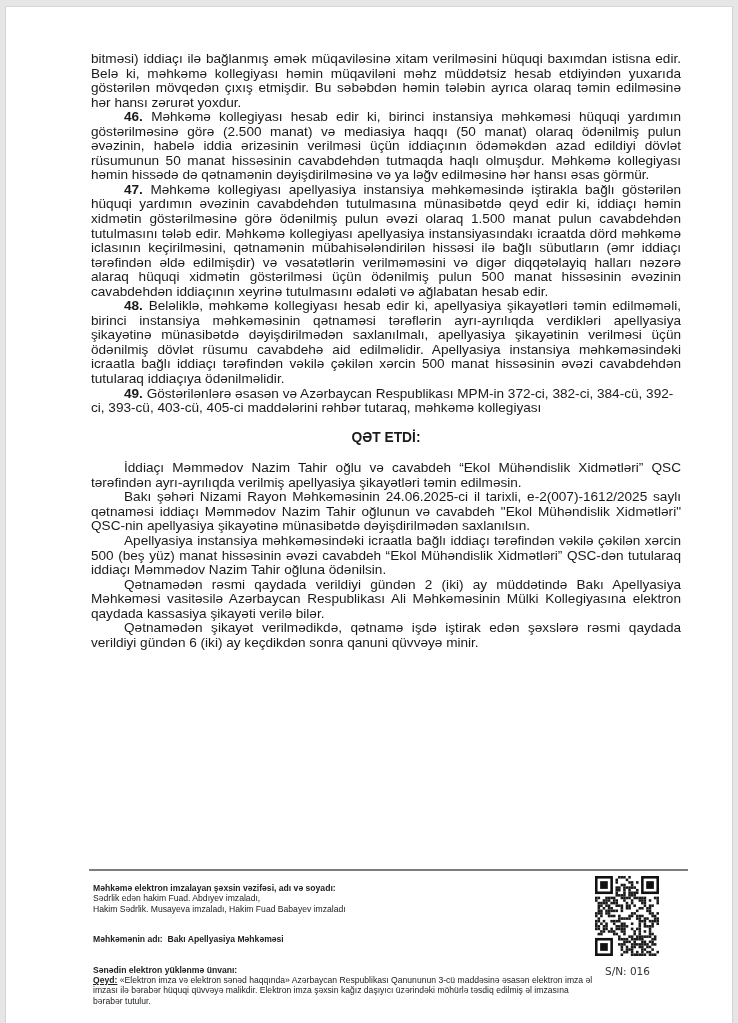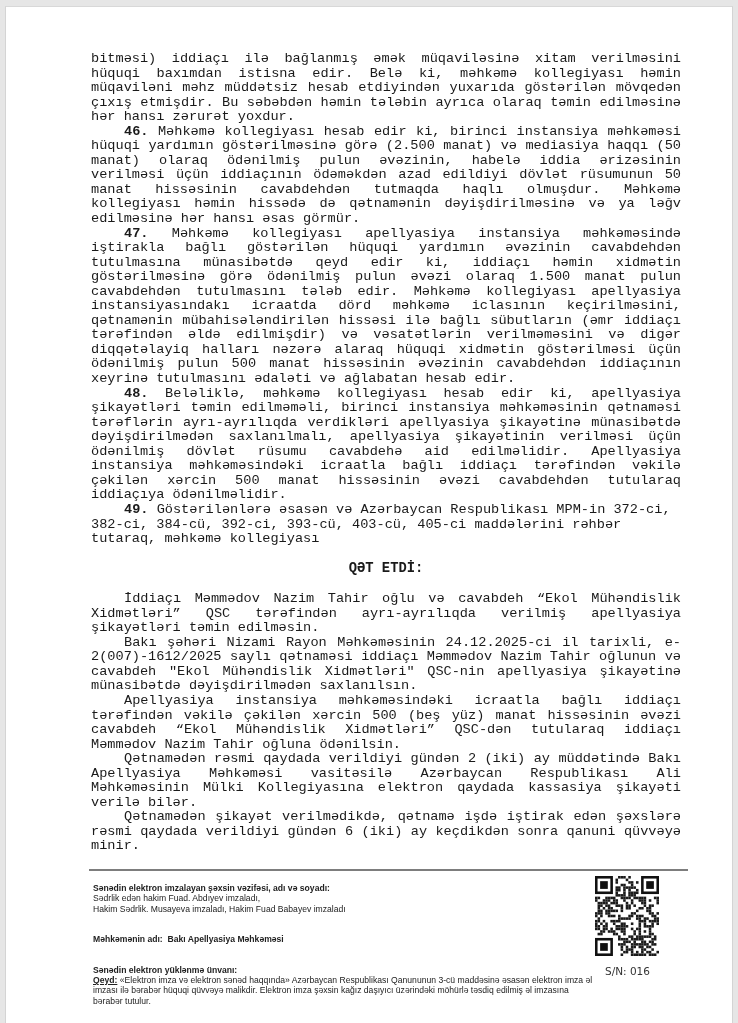--- a/index.html
+++ b/index.html
@@ -14,21 +14,21 @@
     position: absolute; left: 5px; top: 6px; width: 728px; height: 1017px;
     background: #ffffff;
     border-left: 1px solid #d4d4d4; border-right: 1px solid #d4d4d4; border-top: 1px solid #d8d8d8;
     box-sizing: border-box;
   }
   .body-text {
     position: absolute; left: 85px; top: 45px; width: 590px;
     font-size: 13.6px; line-height: 14.55px;
     text-align: justify;
   }
-  .body-text p { margin: 0; font-family: Liberation Mono, monospace; }
+  .body-text p { margin: 0; }
   .indent { text-indent: 33px; }
   .num { font-weight: bold; }
   .heading {
     text-align: center; font-weight: bold; font-size: 13.8px;
     margin: 15px 0 16px 0 !important;
   }
   .separator {
     position: absolute; left: 83px; top: 862px; width: 599px; height: 2px;
     background: #7d7d7d;
   }
@@ -60,30 +60,30 @@
   <div class="body-text">
     <p><span>bitməsi) iddiaçı ilə bağlanmış əmək müqaviləsinə xitam verilməsini hüquqi baxımdan istisna edir. Belə ki, məhkəmə kollegiyası həmin müqaviləni məhz müddətsiz hesab etdiyindən yuxarıda göstərilən mövqedən çıxış etmişdir. Bu səbəbdən həmin tələbin ayrıca olaraq təmin edilməsinə hər hansı zərurət yoxdur.</span></p>
     <p class="indent"><span class="num">46.</span><span> Məhkəmə kollegiyası hesab edir ki, birinci instansiya məhkəməsi hüquqi yardımın göstərilməsinə görə (2.500 manat) və mediasiya haqqı (50 manat) olaraq ödənilmiş pulun əvəzinin, habelə iddia ərizəsinin verilməsi üçün iddiaçının ödəməkdən azad edildiyi dövlət rüsumunun 50 manat hissəsinin cavabdehdən tutmaqda haqlı olmuşdur. Məhkəmə kollegiyası həmin hissədə də qətnamənin dəyişdirilməsinə və ya ləğv edilməsinə hər hansı əsas görmür.</span></p>
     <p class="indent"><span class="num">47.</span><span> Məhkəmə kollegiyası apellyasiya instansiya məhkəməsində iştirakla bağlı göstərilən hüquqi yardımın əvəzinin cavabdehdən tutulmasına münasibətdə qeyd edir ki, iddiaçı həmin xidmətin göstərilməsinə görə ödənilmiş pulun əvəzi olaraq 1.500 manat pulun cavabdehdən tutulmasını tələb edir. Məhkəmə kollegiyası apellyasiya instansiyasındakı icraatda dörd məhkəmə iclasının keçirilməsini, qətnamənin mübahisələndirilən hissəsi ilə bağlı sübutların (əmr iddiaçı tərəfindən əldə edilmişdir) və vəsatətlərin verilməməsini və digər diqqətəlayiq halları nəzərə alaraq hüquqi xidmətin göstərilməsi üçün ödənilmiş pulun 500 manat hissəsinin əvəzinin cavabdehdən iddiaçının xeyrinə tutulmasını ədaləti və ağlabatan hesab edir.</span></p>
     <p class="indent"><span class="num">48.</span><span> Beləliklə, məhkəmə kollegiyası hesab edir ki, apellyasiya şikayətləri təmin edilməməli, birinci instansiya məhkəməsinin qətnaməsi tərəflərin ayrı-ayrılıqda verdikləri apellyasiya şikayətinə münasibətdə dəyişdirilmədən saxlanılmalı, apellyasiya şikayətinin verilməsi üçün ödənilmiş dövlət rüsumu cavabdehə aid edilməlidir. Apellyasiya instansiya məhkəməsindəki icraatla bağlı iddiaçı tərəfindən vəkilə çəkilən xərcin 500 manat hissəsinin əvəzi cavabdehdən tutularaq iddiaçıya ödənilməlidir.</span></p>
     <p class="indent" style="text-align:left"><span class="num">49.</span><span> Göstərilənlərə əsasən və Azərbaycan Respublikası MPM-in 372-ci, 382-ci, 384-cü, 392-ci, 393-cü, 403-cü, 405-ci maddələrini rəhbər tutaraq, məhkəmə kollegiyası</span></p>
 
     <p class="heading">QƏT ETDİ:</p>
 
     <p class="indent">İddiaçı Məmmədov Nazim Tahir oğlu və cavabdeh “Ekol Mühəndislik Xidmətləri” QSC tərəfindən ayrı-ayrılıqda verilmiş apellyasiya şikayətləri təmin edilməsin.</p>
-    <p class="indent">Bakı şəhəri Nizami Rayon Məhkəməsinin 24.12.2025-ci il tarixli, e-2(007)-1612/2025 saylı qətnaməsi iddiaçı Məmmədov Nazim Tahir oğlunun və cavabdeh "Ekol Mühəndislik Xidmətləri" QSC-nin apellyasiya şikayətinə münasibətdə dəyişdirilmədən saxlanılsın.</p>
+    <p class="indent">Bakı şəhəri Nizami Rayon Məhkəməsinin 24.06.2025-ci il tarixli, e-2(007)-1612/2025 saylı qətnaməsi iddiaçı Məmmədov Nazim Tahir oğlunun və cavabdeh "Ekol Mühəndislik Xidmətləri" QSC-nin apellyasiya şikayətinə münasibətdə dəyişdirilmədən saxlanılsın.</p>
     <p class="indent">Apellyasiya instansiya məhkəməsindəki icraatla bağlı iddiaçı tərəfindən vəkilə çəkilən xərcin 500 (beş yüz) manat hissəsinin əvəzi cavabdeh “Ekol Mühəndislik Xidmətləri” QSC-dən tutularaq iddiaçı Məmmədov Nazim Tahir oğluna ödənilsin.</p>
     <p class="indent">Qətnamədən rəsmi qaydada verildiyi gündən 2 (iki) ay müddətində Bakı Apellyasiya Məhkəməsi vasitəsilə Azərbaycan Respublikası Ali Məhkəməsinin Mülki Kollegiyasına elektron qaydada kassasiya şikayəti verilə bilər.</p>
     <p class="indent">Qətnamədən şikayət verilmədikdə, qətnamə işdə iştirak edən şəxslərə rəsmi qaydada verildiyi gündən 6 (iki) ay keçdikdən sonra qanuni qüvvəyə minir.</p>
   </div>
 
   <div class="separator"></div>
 
   <div class="footer">
-    <div class="lbl">Sənədin elektron imzalayan şəxsin vəzifəsi, adı və soyadı:</div>
+    <div class="lbl">Məhkəmə elektron imzalayan şəxsin vəzifəsi, adı və soyadı:</div>
     <div>Sədrlik edən hakim Fuad. Abdıyev imzaladı,</div>
     <div>Hakim Sədrlik. Musayeva imzaladı, Hakim Fuad Babayev imzaladı</div>
     <div class="lbl gap"><span>Məhkəmənin adı:</span>&nbsp; <span>Bakı Apellyasiya Məhkəməsi</span></div>
     <div class="lbl gap">Sənədin elektron yüklənmə ünvanı:</div>
     <div class="note"><span class="qeyd-lbl">Qeyd:</span><span> «Elektron imza və elektron sənəd haqqında» Azərbaycan Respublikası Qanununun 3-cü maddəsinə əsasən elektron imza əl imzası ilə bərabər hüquqi qüvvəyə malikdir. Elektron imza şəxsin kağız daşıyıcı üzərindəki möhürlə təsdiq edilmiş əl imzasına bərabər tutulur.</span></div>
   </div>
 
   <svg class="qr" viewBox="0 0 25 31" preserveAspectRatio="none" id="qr">
       <rect x="9" y="0" width="1" height="1" fill="#1a1a1a"></rect>
       <rect x="10" y="0" width="1" height="1" fill="#1a1a1a"></rect>

